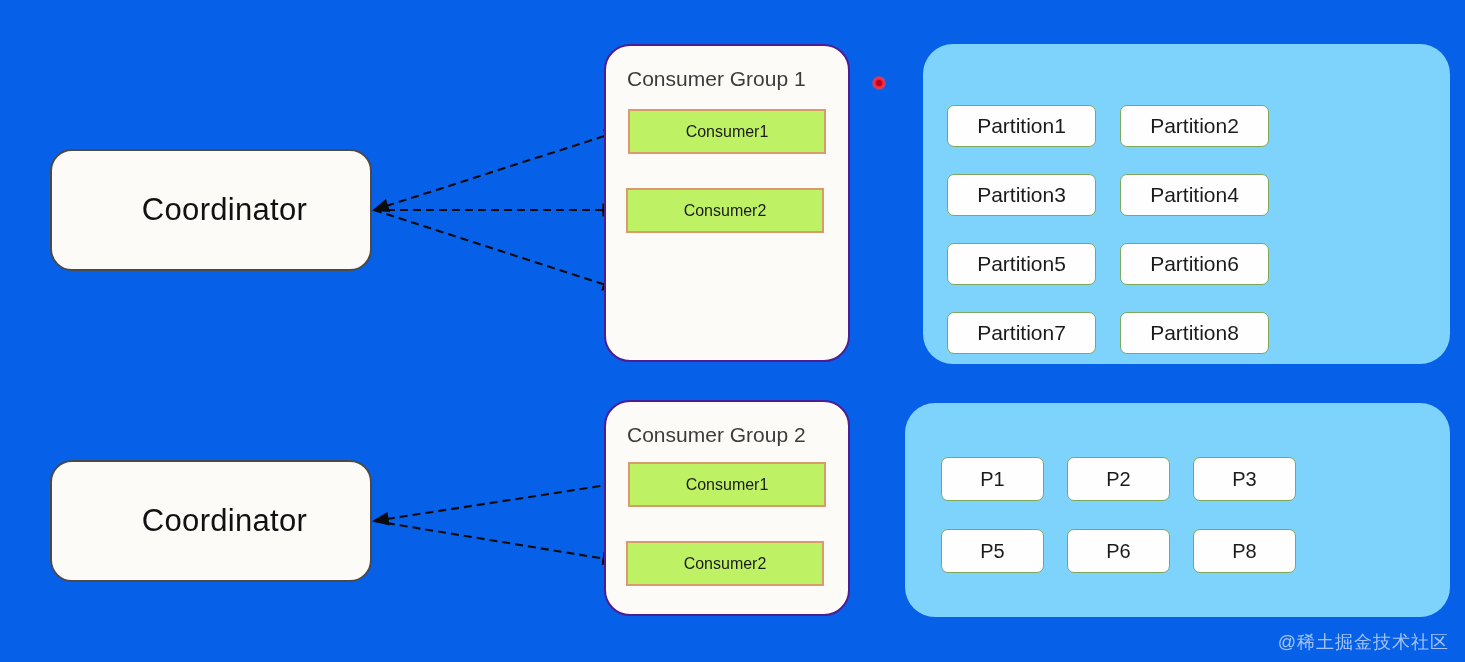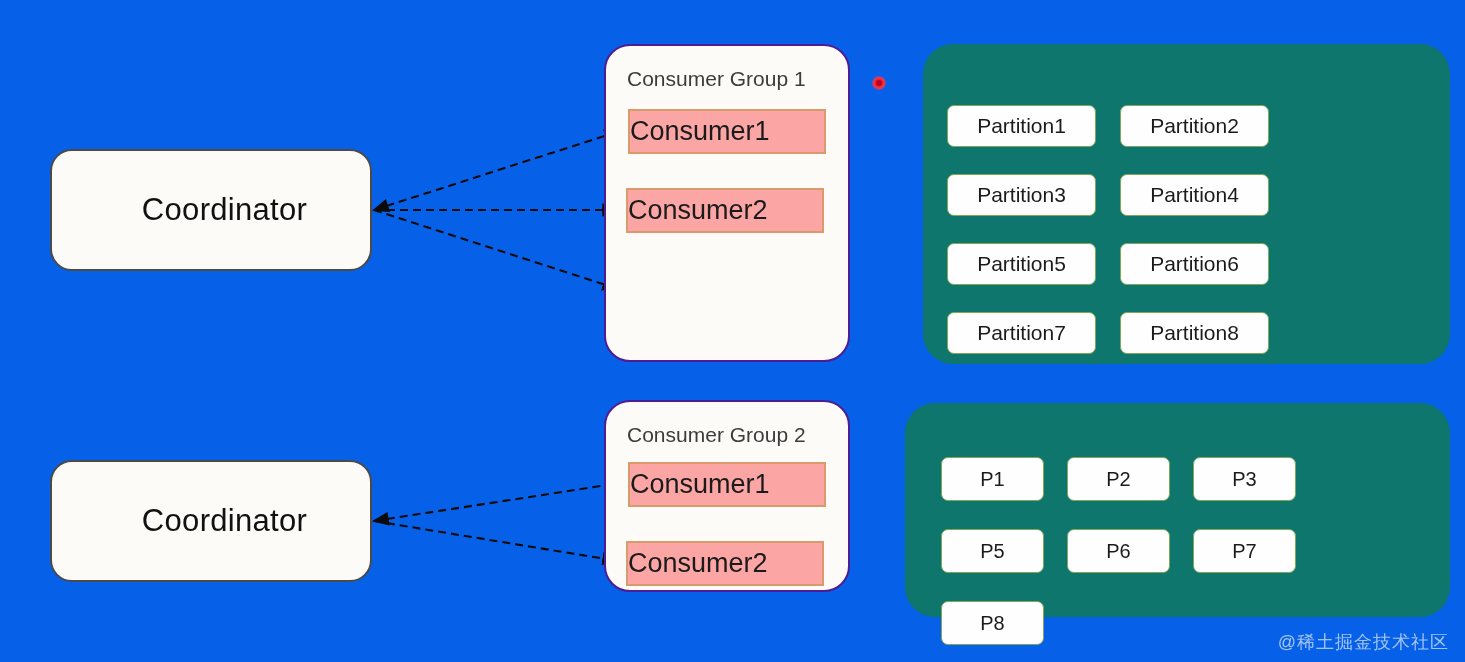--- a/index.html
+++ b/index.html
@@ -36,55 +36,55 @@
 
   
   .group-card {
     position: absolute;
     background: #fdfbf8;
     border: 2px solid #4c1d95;
     border-radius: 26px;
     box-sizing: border-box;
   }
   #group-card-1 { left: 604px; top: 44px;  width: 246px; height: 318px; }
-  #group-card-2 { left: 604px; top: 400px; width: 246px; height: 192px; }
+  #group-card-2 { left: 604px; top: 400px; width: 246px; height: 216px; }
 
   .group-title {
     position: absolute;
     left: 21px;
     top: 17px;
     width: 205px;
     font-size: 21px;
     color: #3c3c3c;
     line-height: 31px;
   }
 
   .consumer-box {
     position: absolute;
-    background: #fca5a5;
+    background: #bef264;
     border: 2px solid #d99b6c;
     box-sizing: border-box;
     display: flex;
     align-items: center;
-    justify-content: flex-start;
-    font-size: 27px;
+    justify-content: center;
+    font-size: 16px;
     color: #1b1b1b;
   }
   
   #cg1-c1 { left: 22px;  top: 63px;  width: 198px; height: 45px; }
   #cg1-c2 { left: 20px;  top: 142px; width: 198px; height: 45px; }
   #cg1-c3 { left: 20px;  top: 222px; width: 198px; height: 45px; }
   
   #cg2-c1 { left: 22px;  top: 60px;  width: 198px; height: 45px; }
   #cg2-c2 { left: 20px;  top: 139px; width: 198px; height: 45px; }
 
   
   .partition-panel {
     position: absolute;
-    background: #0f766e;
+    background: #7dd3fc;
     border-radius: 30px;
     box-sizing: border-box;
   }
   #partition-panel-top    { left: 923px; top: 44px;  width: 527px; height: 320px; }
   #partition-panel-bottom { left: 905px; top: 403px; width: 545px; height: 214px; }
 
   .partition-grid {
     position: absolute;
     display: flex;
     flex-wrap: wrap;
@@ -254,23 +254,20 @@
       <div class="partition-box">
           <span>P3</span>
         </div>
       <div class="partition-box">
           <span>P5</span>
         </div>
       <div class="partition-box">
           <span>P6</span>
         </div>
       <div class="partition-box">
-          <span>P7</span>
-        </div>
-      <div class="partition-box">
           <span>P8</span>
         </div>
     </div>
   </div>
 
   <div id="red-dot"></div>
 
   <div id="watermark">@稀土掘金技术社区</div>
 
 </div>

